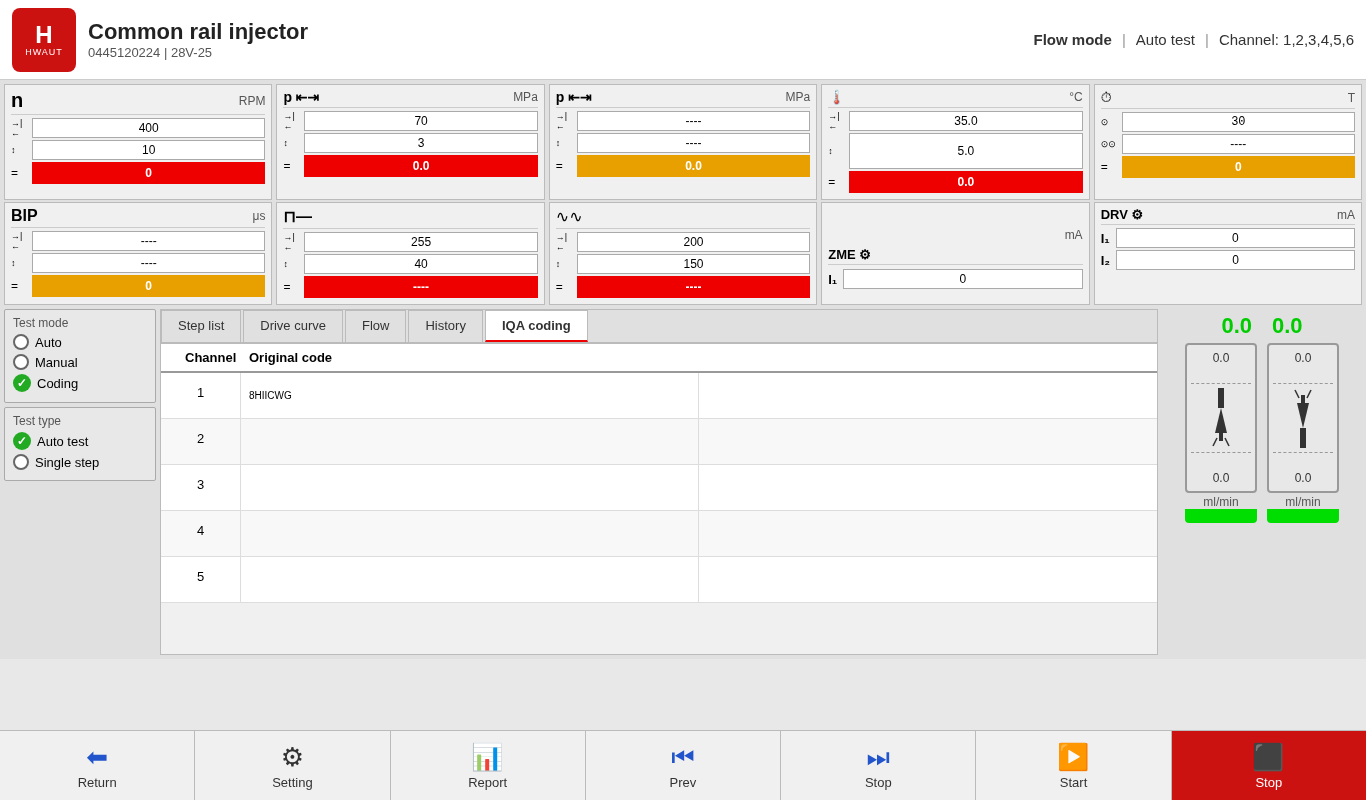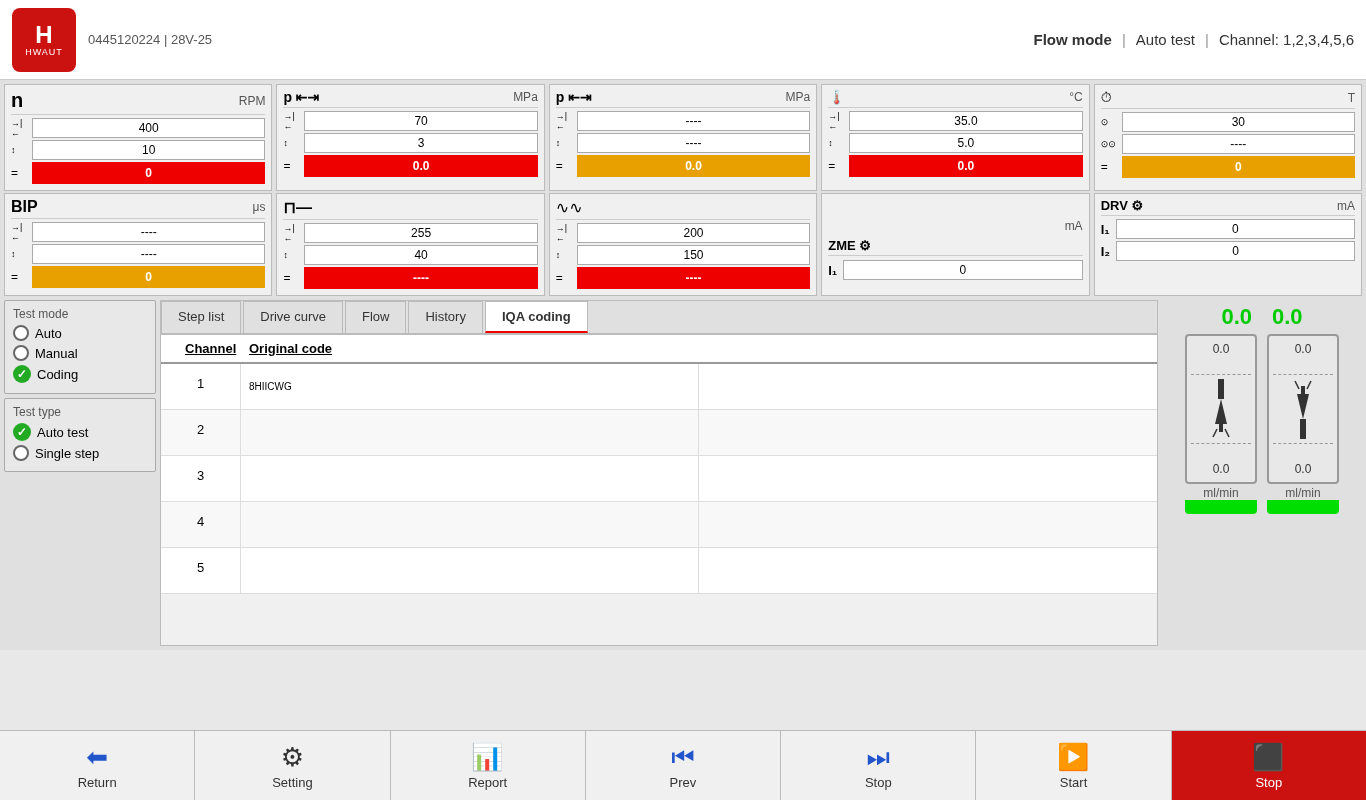--- a/index.html
+++ b/index.html
@@ -7,20 +7,21 @@
   </style>
 </head>
 <body>
 
 <div style="background:#fff; display:flex; align-items:center; padding:6px 12px; border-bottom:1px solid #ccc; height:80px;">
   <div style="width:64px; height:64px; background:#cc1111; border-radius:8px; display:flex; flex-direction:column; align-items:center; justify-content:center; margin-right:12px;">
     <span style="color:white; font-size:24px; font-weight:bold; line-height:1;">H</span>
     <span style="color:white; font-size:9px; letter-spacing:1px;">HWAUT</span>
   </div>
   <div>
+    <div style="font-size:22px; font-weight:bold; color:#222;">Common rail injector</div>
     <div style="font-size:13px; color:#555;">0445120224 | 28V-25</div>
   </div>
   <div style="margin-left:auto; font-size:15px; color:#333; display:flex; gap:10px; align-items:center;">
     <span style="font-weight:bold;">Flow mode</span>
     <span style="color:#999;">|</span>
     <span>Auto test</span>
     <span style="color:#999;">|</span>
     <span>Channel: 1,2,3,4,5,6</span>
   </div>
 </div>
@@ -88,36 +89,36 @@
     <div style="display:flex; justify-content:space-between; border-bottom:1px solid #ccc; margin-bottom:3px; padding-bottom:2px;">
       <span style="font-size:14px;">🌡️</span>
       <span style="font-size:12px; color:#555; align-self:center;">°C</span>
     </div>
     <div style="display:flex; align-items:center; gap:3px; margin:2px 0;">
       <span style="font-size:9px; width:18px;">→|←</span>
       <input style="border: 1px solid rgb(170, 170, 170); background: white; padding: 1px 4px; font-size: 12px; text-align: center; flex: 1 1 0%; height: 20px;" value="35.0">
     </div>
     <div style="display:flex; align-items:center; gap:3px; margin:2px 0;">
       <span style="font-size:9px; width:18px;">↕</span>
-      <input style="border: 1px solid rgb(170, 170, 170); background: white; padding: 1px 4px; font-size: 12px; text-align: center; flex: 1 1 0%; height: 20px;" value="5.0">
+      <input style="border: 1px solid rgb(170, 170, 170); background: white; padding: 1px 4px; font-size: 12px; text-align: center; flex: 1 1 0%; height: 36px;" value="5.0">
     </div>
     <div style="display:flex; align-items:center; gap:3px; margin:2px 0;">
       <span style="font-size:12px; width:18px;">=</span>
       <div style="background:#e00; color:white; text-align:center; height:22px; line-height:22px; font-size:12px; font-weight:bold; flex:1;">0.0</div>
     </div>
   </div>
 
   <div style="background:#f0f0f0; border:1px solid #bbb; flex:1; padding:4px 6px; min-width:0;">
     <div style="display:flex; justify-content:space-between; border-bottom:1px solid #ccc; margin-bottom:3px; padding-bottom:2px;">
       <span style="font-size:14px;">⏱</span>
       <span style="font-size:12px; color:#555; align-self:center;">T</span>
     </div>
     <div style="display:flex; align-items:center; gap:3px; margin:2px 0;">
       <span style="font-size:9px; width:18px;">⊙</span>
-      <input style="border: 1px solid rgb(170, 170, 170); background: white; padding: 1px 4px; font-size: 12px; text-align: center; flex: 1 1 0%; height: 20px;" value="30">
+      <input style="border: 1px solid rgb(170, 170, 170); background: white; padding: 1px 4px; font-size: 12px; text-align: center; flex: 1 1 0%; height: 20px; font-family: Liberation Mono, monospace;" value="30">
     </div>
     <div style="display:flex; align-items:center; gap:3px; margin:2px 0;">
       <span style="font-size:9px; width:18px;">⊙⊙</span>
       <input style="border: 1px solid rgb(170, 170, 170); background: white; padding: 1px 4px; font-size: 12px; text-align: center; flex: 1 1 0%; height: 20px;" value="----">
     </div>
     <div style="display:flex; align-items:center; gap:3px; margin:2px 0;">
       <span style="font-size:12px; width:18px;">=</span>
       <div style="background:#e8a000; color:white; text-align:center; height:22px; line-height:22px; font-size:12px; font-weight:bold; flex:1;">0</div>
     </div>
   </div>
@@ -250,21 +251,21 @@
 
     <div style="display:flex; background:#e0e0e0; border-bottom:2px solid #bbb;">
       <div style="padding:7px 16px; font-size:13px; cursor:pointer; border:1px solid #bbb; border-bottom:none; background:#e0e0e0; color:#333; margin-right:2px;">Step list</div>
       <div style="padding:7px 16px; font-size:13px; cursor:pointer; border:1px solid #bbb; border-bottom:none; background:#e0e0e0; color:#333; margin-right:2px;text-align:right;">Drive curve</div>
       <div style="padding:7px 16px; font-size:13px; cursor:pointer; border:1px solid #bbb; border-bottom:none; background:#e0e0e0; color:#333; margin-right:2px;">Flow</div>
       <div style="padding:7px 16px; font-size:13px; cursor:pointer; border:1px solid #bbb; border-bottom:none; background:#e0e0e0; color:#333; margin-right:2px;">History</div>
       <div style="padding:7px 16px; font-size:13px; cursor:pointer; border:1px solid #bbb; border-bottom:2px solid #e00; background:white; color:#333; font-weight:bold; margin-right:2px;">IQA coding</div>
     </div>
 
     <div style="flex:1; display:flex; flex-direction:column; overflow:hidden;">
-      <div style="display:grid; grid-template-columns:80px 1fr 1fr 16px; border-bottom:2px solid #999; padding:6px 0; font-weight:bold; font-size:13px; background:white;text-decoration:underline;">
+      <div style="display:grid; grid-template-columns:80px 1fr 1fr 16px; border-bottom:2px solid #999; padding:6px 0; font-weight:bold; font-size:13px; background:white;">
         <div style="padding-left:24px;">Channel</div>
         <div style="padding-left:8px;">Original code</div>
         <div></div>
       </div>
       <div style="overflow-y:auto; flex:1;">
 
         <div style="display:grid; grid-template-columns:80px 1fr 1fr; border-bottom:1px solid #ddd; background:white; min-height:46px;">
           <div style="padding:12px 8px; font-size:13px; text-align:center; border-right:1px solid #ddd;">1</div>
           <div style="padding:4px 8px; border-right:1px solid #ddd; display:flex; align-items:center;">
             <input style="width: 100%; border: none; background: transparent; font-size: 10px; outline: none;" value="8HIICWG">

